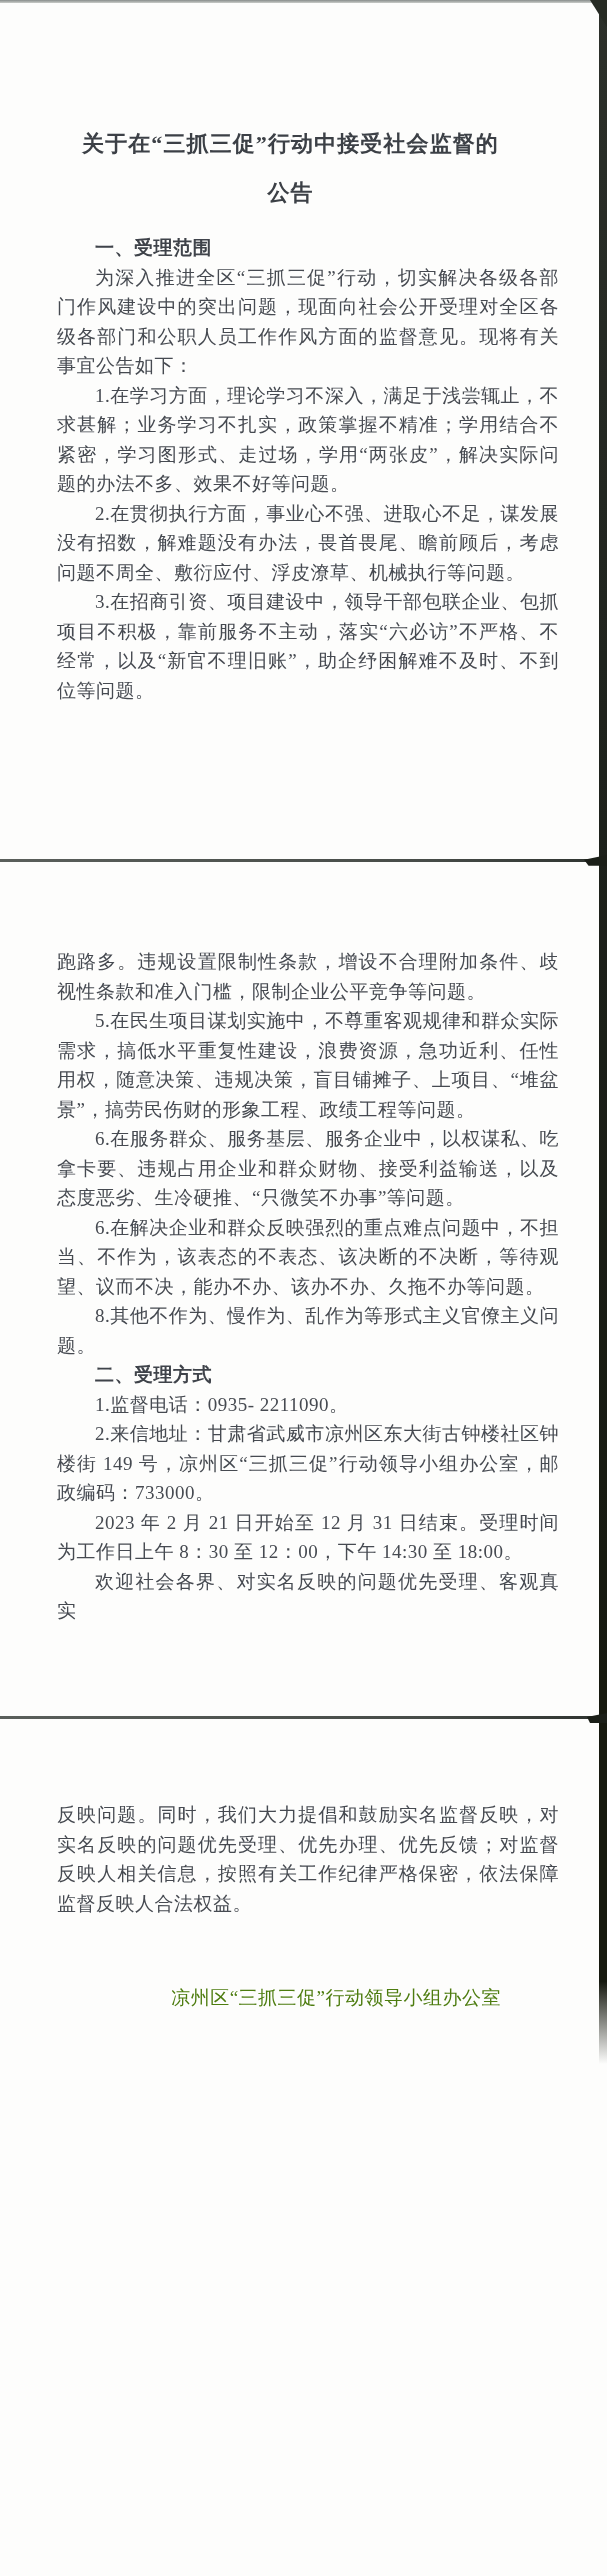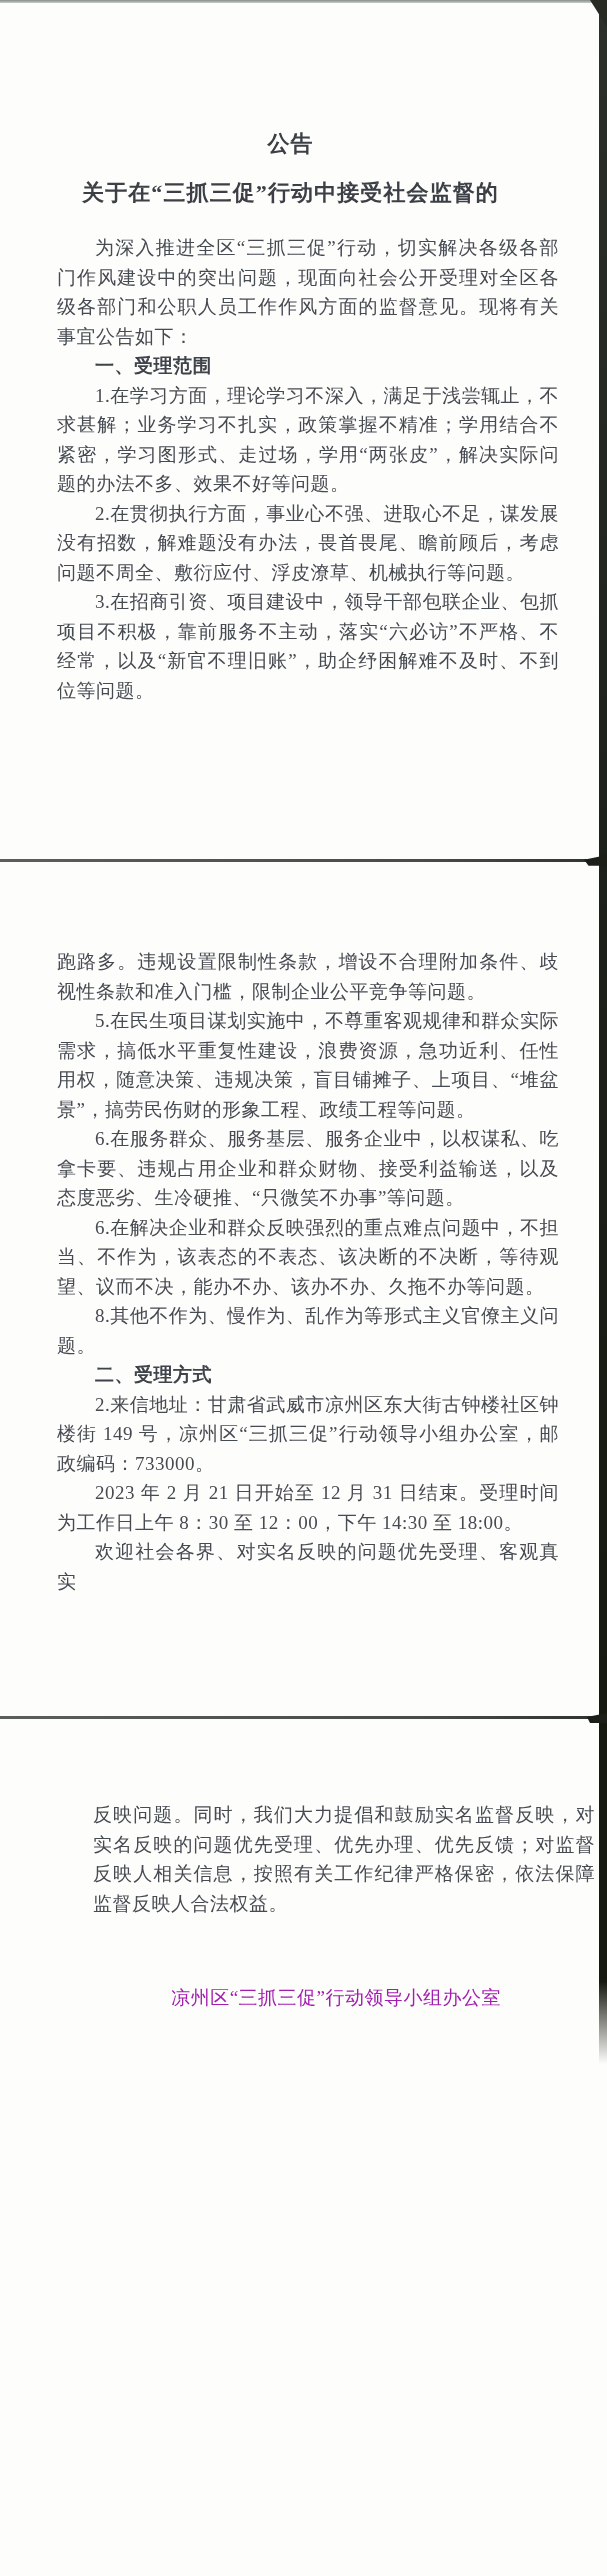--- a/index.html
+++ b/index.html
@@ -47,61 +47,62 @@
     font-size:22px;font-weight:700;letter-spacing:1.1px;
     line-height:49px;color:#3c4046;
   }
   .body{
     position:absolute;left:57px;width:502px;
     font-size:19px;line-height:29.5px;letter-spacing:0.5px;
     text-align:justify;
   }
   .sheet1 .body{top:233px;}
   .sheet2 .body{top:88px;}
-  .sheet3 .body{top:84px;margin-left:36px;}
+  .sheet3 .body{top:84px;}
   .para{margin:0;text-indent:2em;}
   .para.noindent{text-indent:0;}
   .para.heading{font-weight:700;color:#3f434a;}
 
   .signoff{
     position:absolute;top:257px;right:106px;
     text-align:left;
     font-size:19px;line-height:50px;letter-spacing:0.5px;
-    color:#a21caf;
+    color:#4d7c0f;
   }
 </style>
 </head>
 <body>
 
 <div class="canvas">
 
   <div class="sheet sheet1">
     <div class="edge-top"></div>
     <div class="title">
+      <div>关于在“三抓三促”行动中接受社会监督的</div>
       <div>公告</div>
-      <div>关于在“三抓三促”行动中接受社会监督的</div>
     </div>
     <div class="body">
+      <p class="para heading">一、受理范围</p>
       <p class="para">为深入推进全区“三抓三促”行动，切实解决各级各部门作风建设中的突出问题，现面向社会公开受理对全区各级各部门和公职人员工作作风方面的监督意见。现将有关事宜公告如下：</p>
-      <p class="para heading">一、受理范围</p>
       <p class="para">1.在学习方面，理论学习不深入，满足于浅尝辄止，不求甚解；业务学习不扎实，政策掌握不精准；学用结合不紧密，学习图形式、走过场，学用“两张皮”，解决实际问题的办法不多、效果不好等问题。</p>
       <p class="para">2.在贯彻执行方面，事业心不强、进取心不足，谋发展没有招数，解难题没有办法，畏首畏尾、瞻前顾后，考虑问题不周全、敷衍应付、浮皮潦草、机械执行等问题。</p>
       <p class="para">3.在招商引资、项目建设中，领导干部包联企业、包抓项目不积极，靠前服务不主动，落实“六必访”不严格、不经常，以及“新官不理旧账”，助企纾困解难不及时、不到位等问题。</p>
     </div>
   </div>
 
   <div class="sheet sheet2">
     <div class="pagebreak"></div>
     <div class="body">
       <p class="para noindent">跑路多。违规设置限制性条款，增设不合理附加条件、歧视性条款和准入门槛，限制企业公平竞争等问题。</p>
       <p class="para">5.在民生项目谋划实施中，不尊重客观规律和群众实际需求，搞低水平重复性建设，浪费资源，急功近利、任性用权，随意决策、违规决策，盲目铺摊子、上项目、“堆盆景”，搞劳民伤财的形象工程、政绩工程等问题。</p>
       <p class="para">6.在服务群众、服务基层、服务企业中，以权谋私、吃拿卡要、违规占用企业和群众财物、接受利益输送，以及态度恶劣、生冷硬推、“只微笑不办事”等问题。</p>
       <p class="para">6.在解决企业和群众反映强烈的重点难点问题中，不担当、不作为，该表态的不表态、该决断的不决断，等待观望、议而不决，能办不办、该办不办、久拖不办等问题。</p>
       <p class="para">8.其他不作为、慢作为、乱作为等形式主义官僚主义问题。</p>
       <p class="para heading">二、受理方式</p>
+      <p class="para">1.监督电话：0935- 2211090。</p>
       <p class="para">2.来信地址：甘肃省武威市凉州区东大街古钟楼社区钟楼街 149 号，凉州区“三抓三促”行动领导小组办公室，邮政编码：733000。</p>
       <p class="para">2023 年 2 月 21 日开始至 12 月 31 日结束。受理时间为工作日上午 8：30 至 12：00，下午 14:30 至 18:00。</p>
       <p class="para">欢迎社会各界、对实名反映的问题优先受理、客观真实</p>
     </div>
   </div>
 
   <div class="sheet sheet3">
     <div class="pagebreak"></div>
     <div class="body">
       <p class="para noindent">反映问题。同时，我们大力提倡和鼓励实名监督反映，对实名反映的问题优先受理、优先办理、优先反馈；对监督反映人相关信息，按照有关工作纪律严格保密，依法保障监督反映人合法权益。</p>

